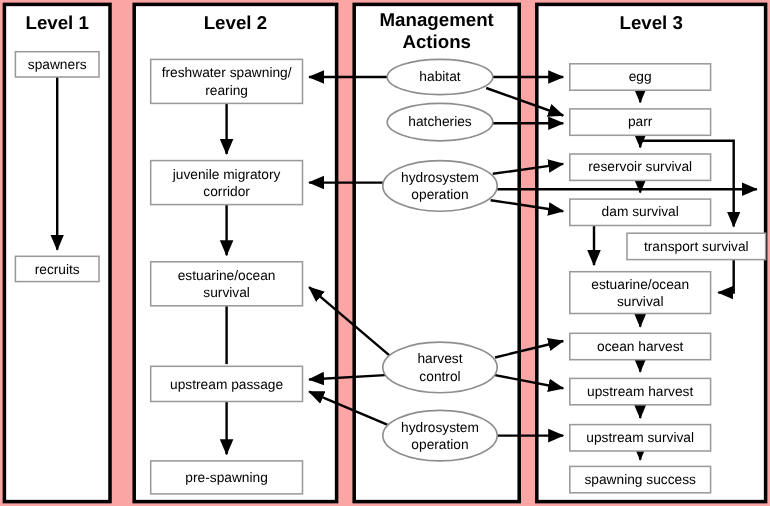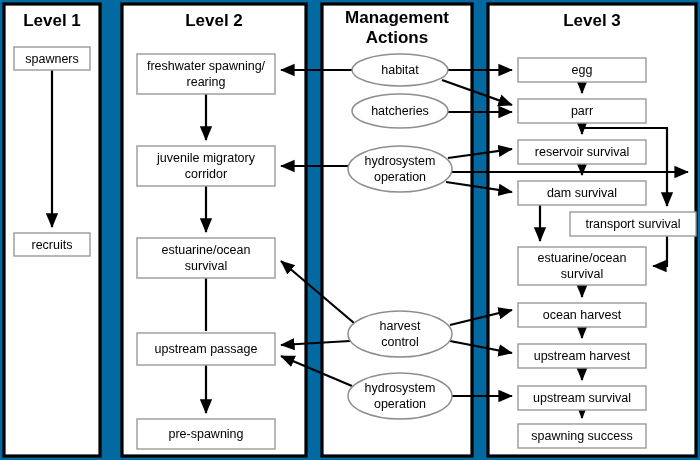--- a/index.html
+++ b/index.html
@@ -4,21 +4,21 @@
 <style>
   html, body {
     margin: 0;
     padding: 0;
     background: #ffffff;
   }
   #stage {
     position: relative;
     width: 700px;
     height: 460px;
-    background: #0369a1;
+    background: #fca5a5;
     font-family: "Liberation Sans", sans-serif;
     overflow: hidden;
   }
   svg#canvas {
     position: absolute;
     left: 0;
     top: 0;
     width: 700px;
     height: 460px;
   }

